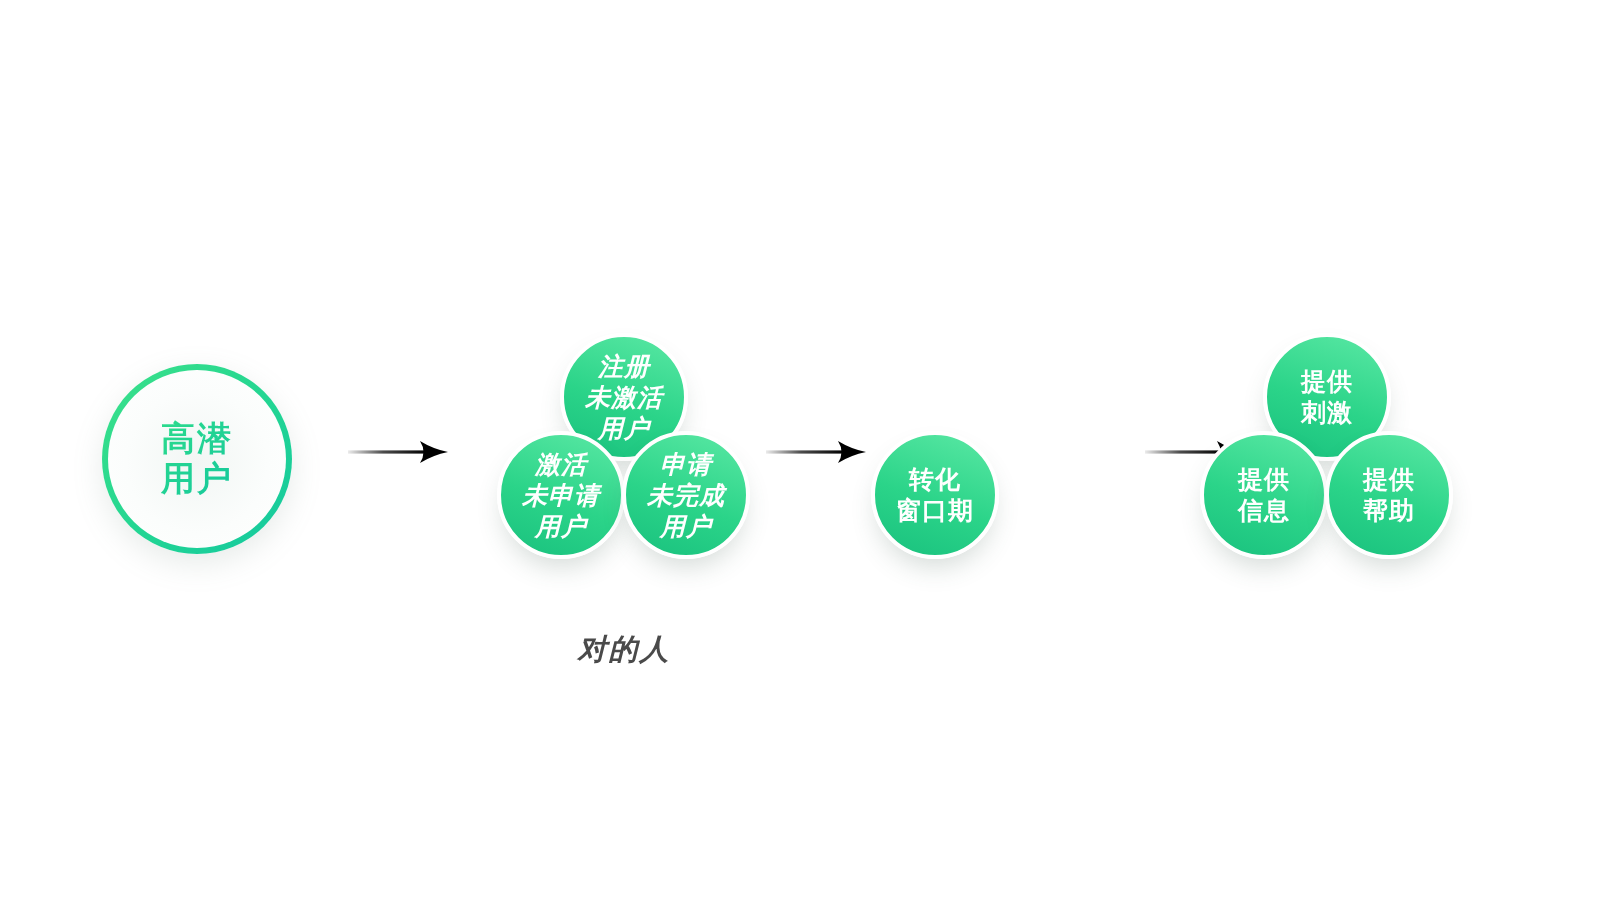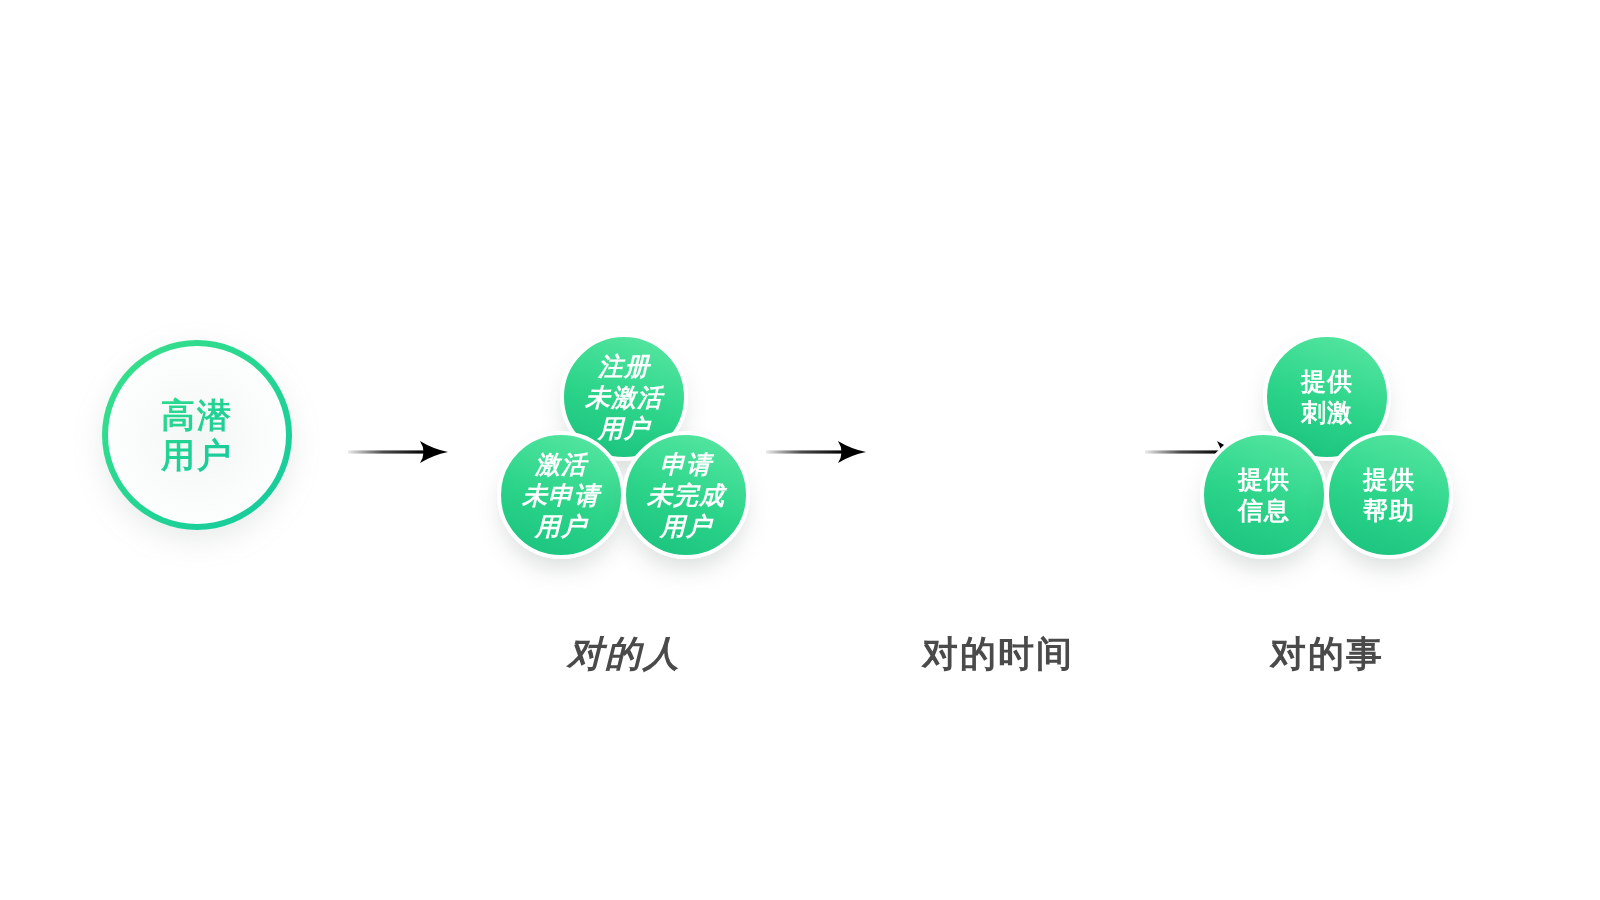--- a/index.html
+++ b/index.html
@@ -13,26 +13,27 @@
     width: 1600px;
     height: 900px;
     background: #ffffff;
     overflow: hidden;
   }
 
   
   .ring {
     position: absolute;
     left: 102px;
-    top: 340px;
+    top: 364px;
     width: 190px;
     height: 190px;
     border-radius: 50%;
     background: linear-gradient(135deg, #3ce189 0%, #22d593 55%, #14c8a0 100%);
     box-shadow: 0 10px 30px rgba(130, 150, 140, 0.18);
+    font-family: Liberation Serif, serif;
   }
   .ring-inner {
     position: absolute;
     inset: 6px;
     border-radius: 50%;
     background: radial-gradient(circle at 50% 52%, #f2f6f4 0%, #fbfdfc 55%, #ffffff 100%);
     display: flex;
     align-items: center;
     justify-content: center;
   }
@@ -101,21 +102,21 @@
     text-align: center;
     white-space: pre-line;
   }
 
   .caption {
     position: absolute;
     left: 0;
     top: 297px;
     width: 100%;
     text-align: center;
-    font-size: 36px;
+    font-size: 29px;
     font-weight: 700;
     letter-spacing: 2px;
     color: #4a4a4a;
   }
 </style>
 </head>
 <body>
 
 <div class="canvas">
 
@@ -161,32 +162,34 @@
     </div>
     <div class="bubble bubble-bottom-right">
       <div class="bubble-label">申请
 未完成
 用户</div>
     </div>
     <div class="caption">对的人</div>
   </div>
 
   <div class="cluster cluster-2">
-    <div class="caption">对的时间</div>
+    <div class="bubble bubble-bottom-left">
+      <div class="bubble-label">转化
+窗口期</div>
+    </div>
   </div>
 
   <div class="cluster cluster-3">
     <div class="bubble bubble-top">
       <div class="bubble-label">提供
 刺激</div>
     </div>
     <div class="bubble bubble-bottom-left">
       <div class="bubble-label">提供
 信息</div>
     </div>
     <div class="bubble bubble-bottom-right">
       <div class="bubble-label">提供
 帮助</div>
     </div>
-    <div class="caption">对的事</div>
   </div>
 
 </div>
 
 </body></html>

